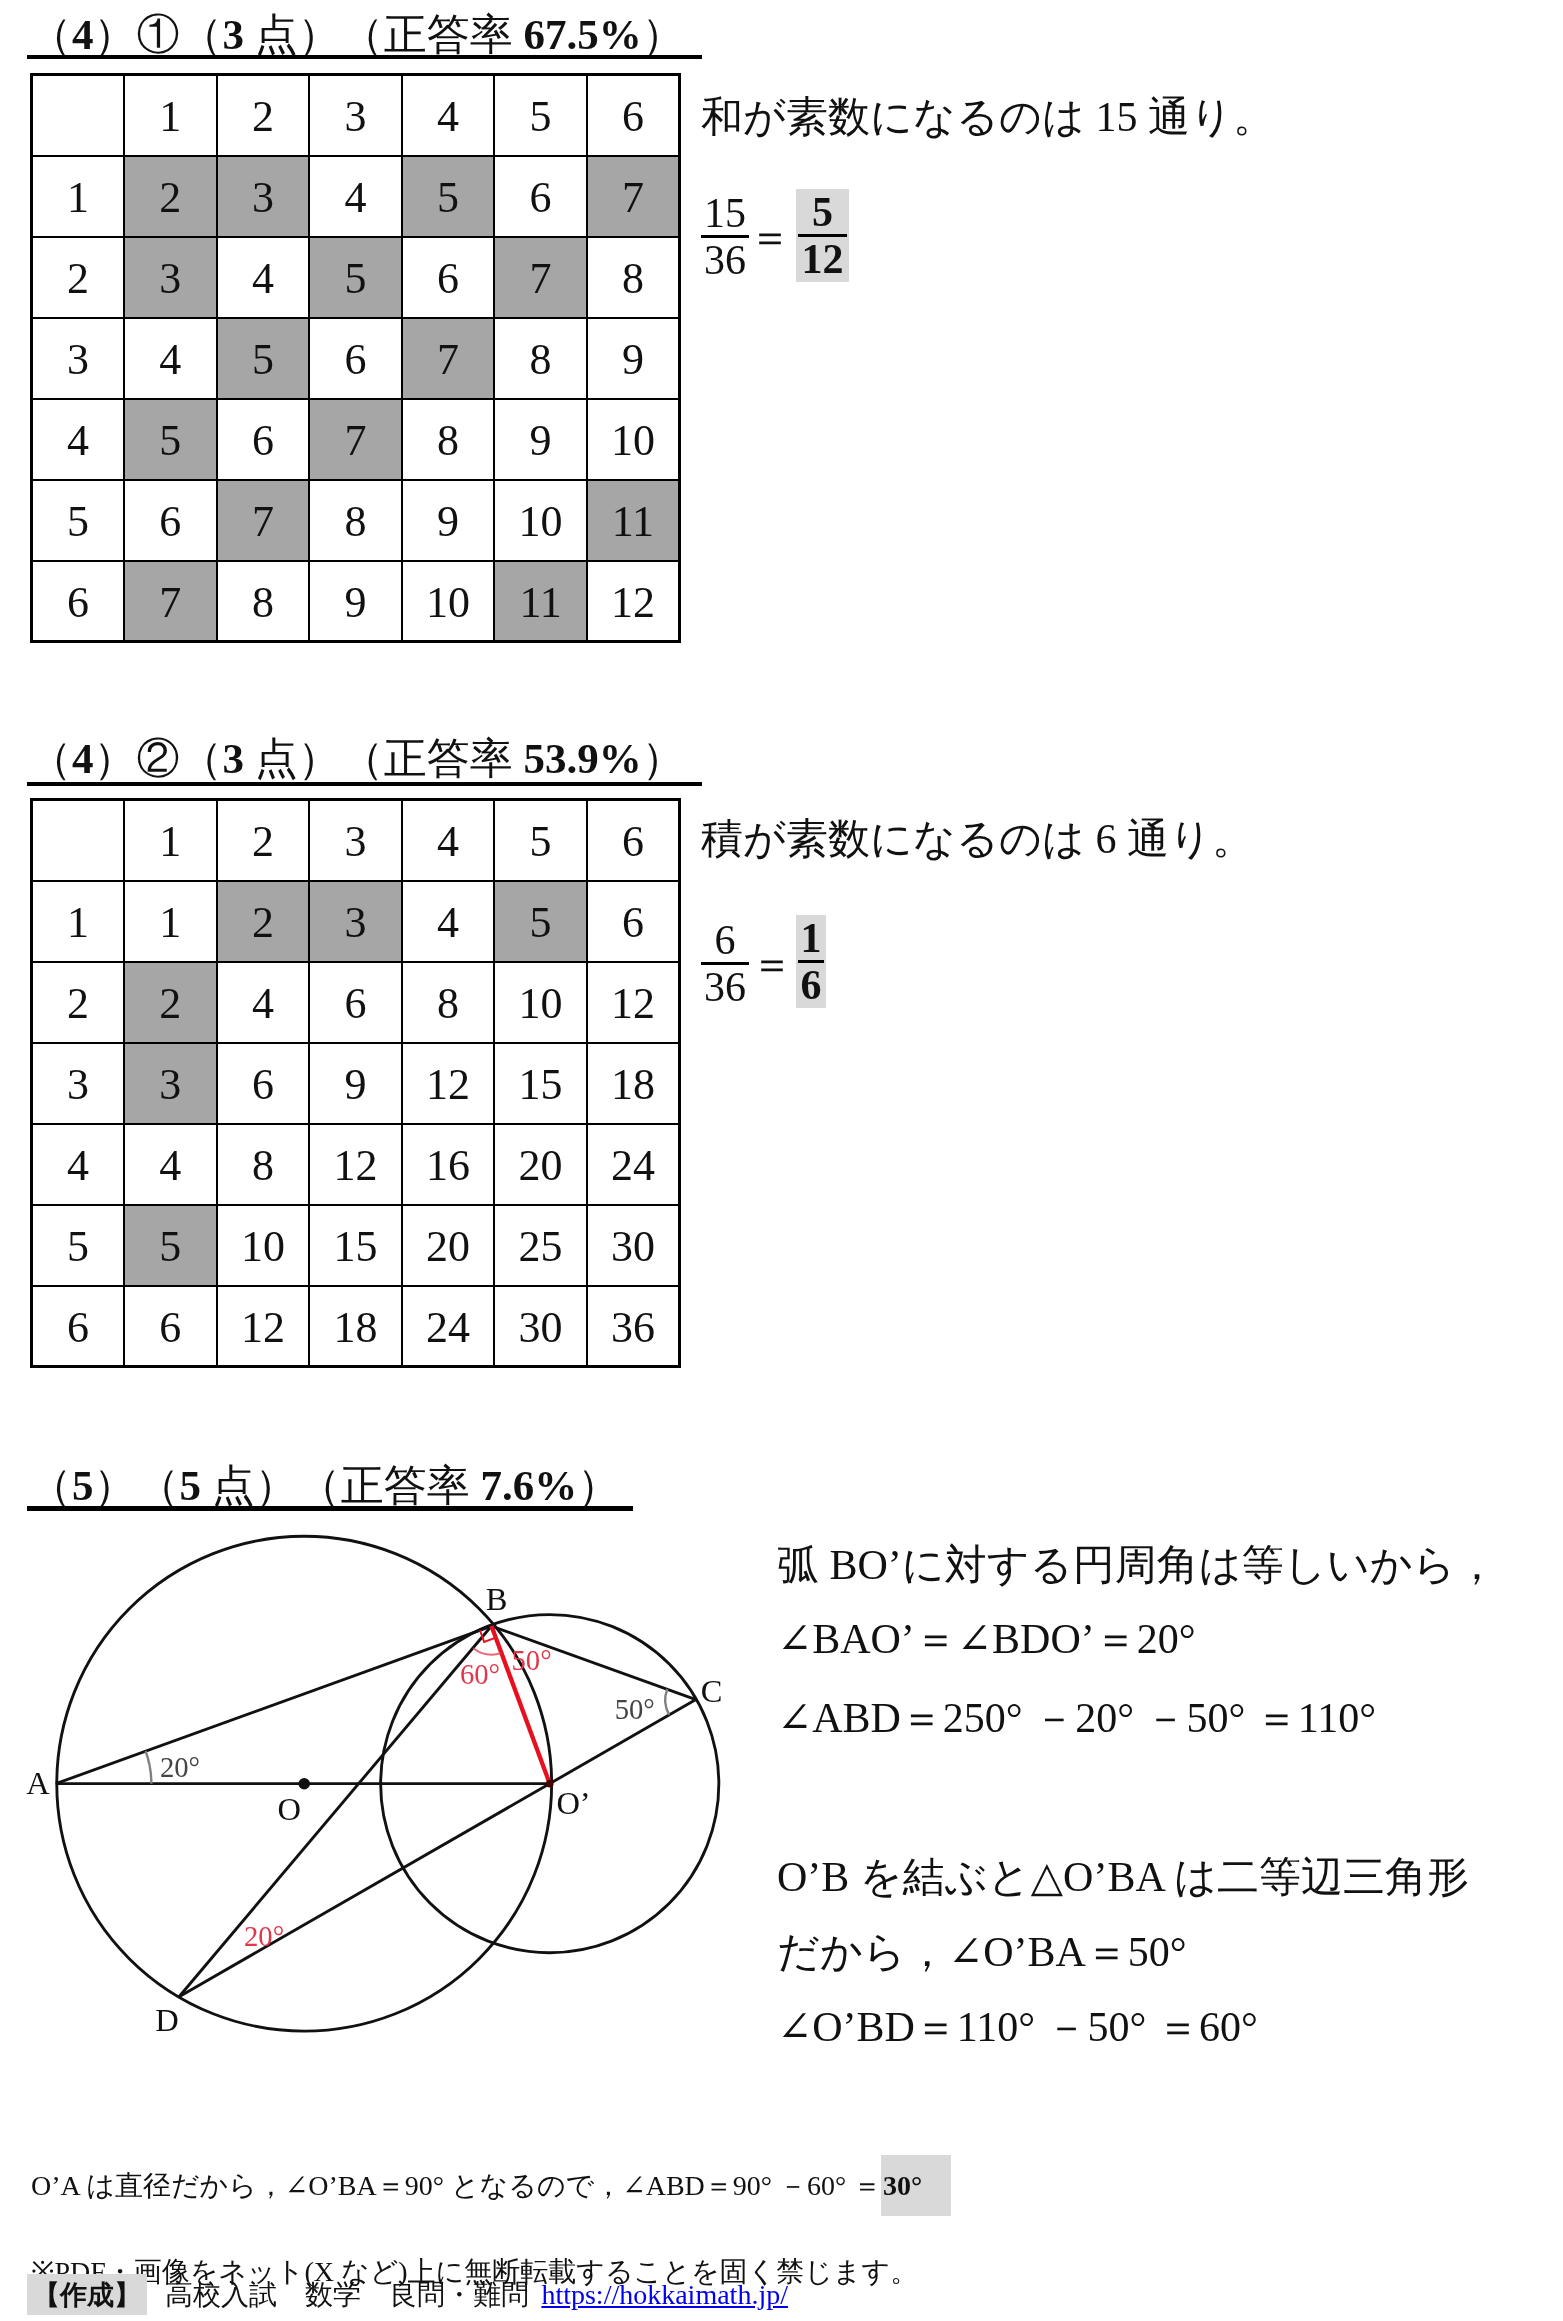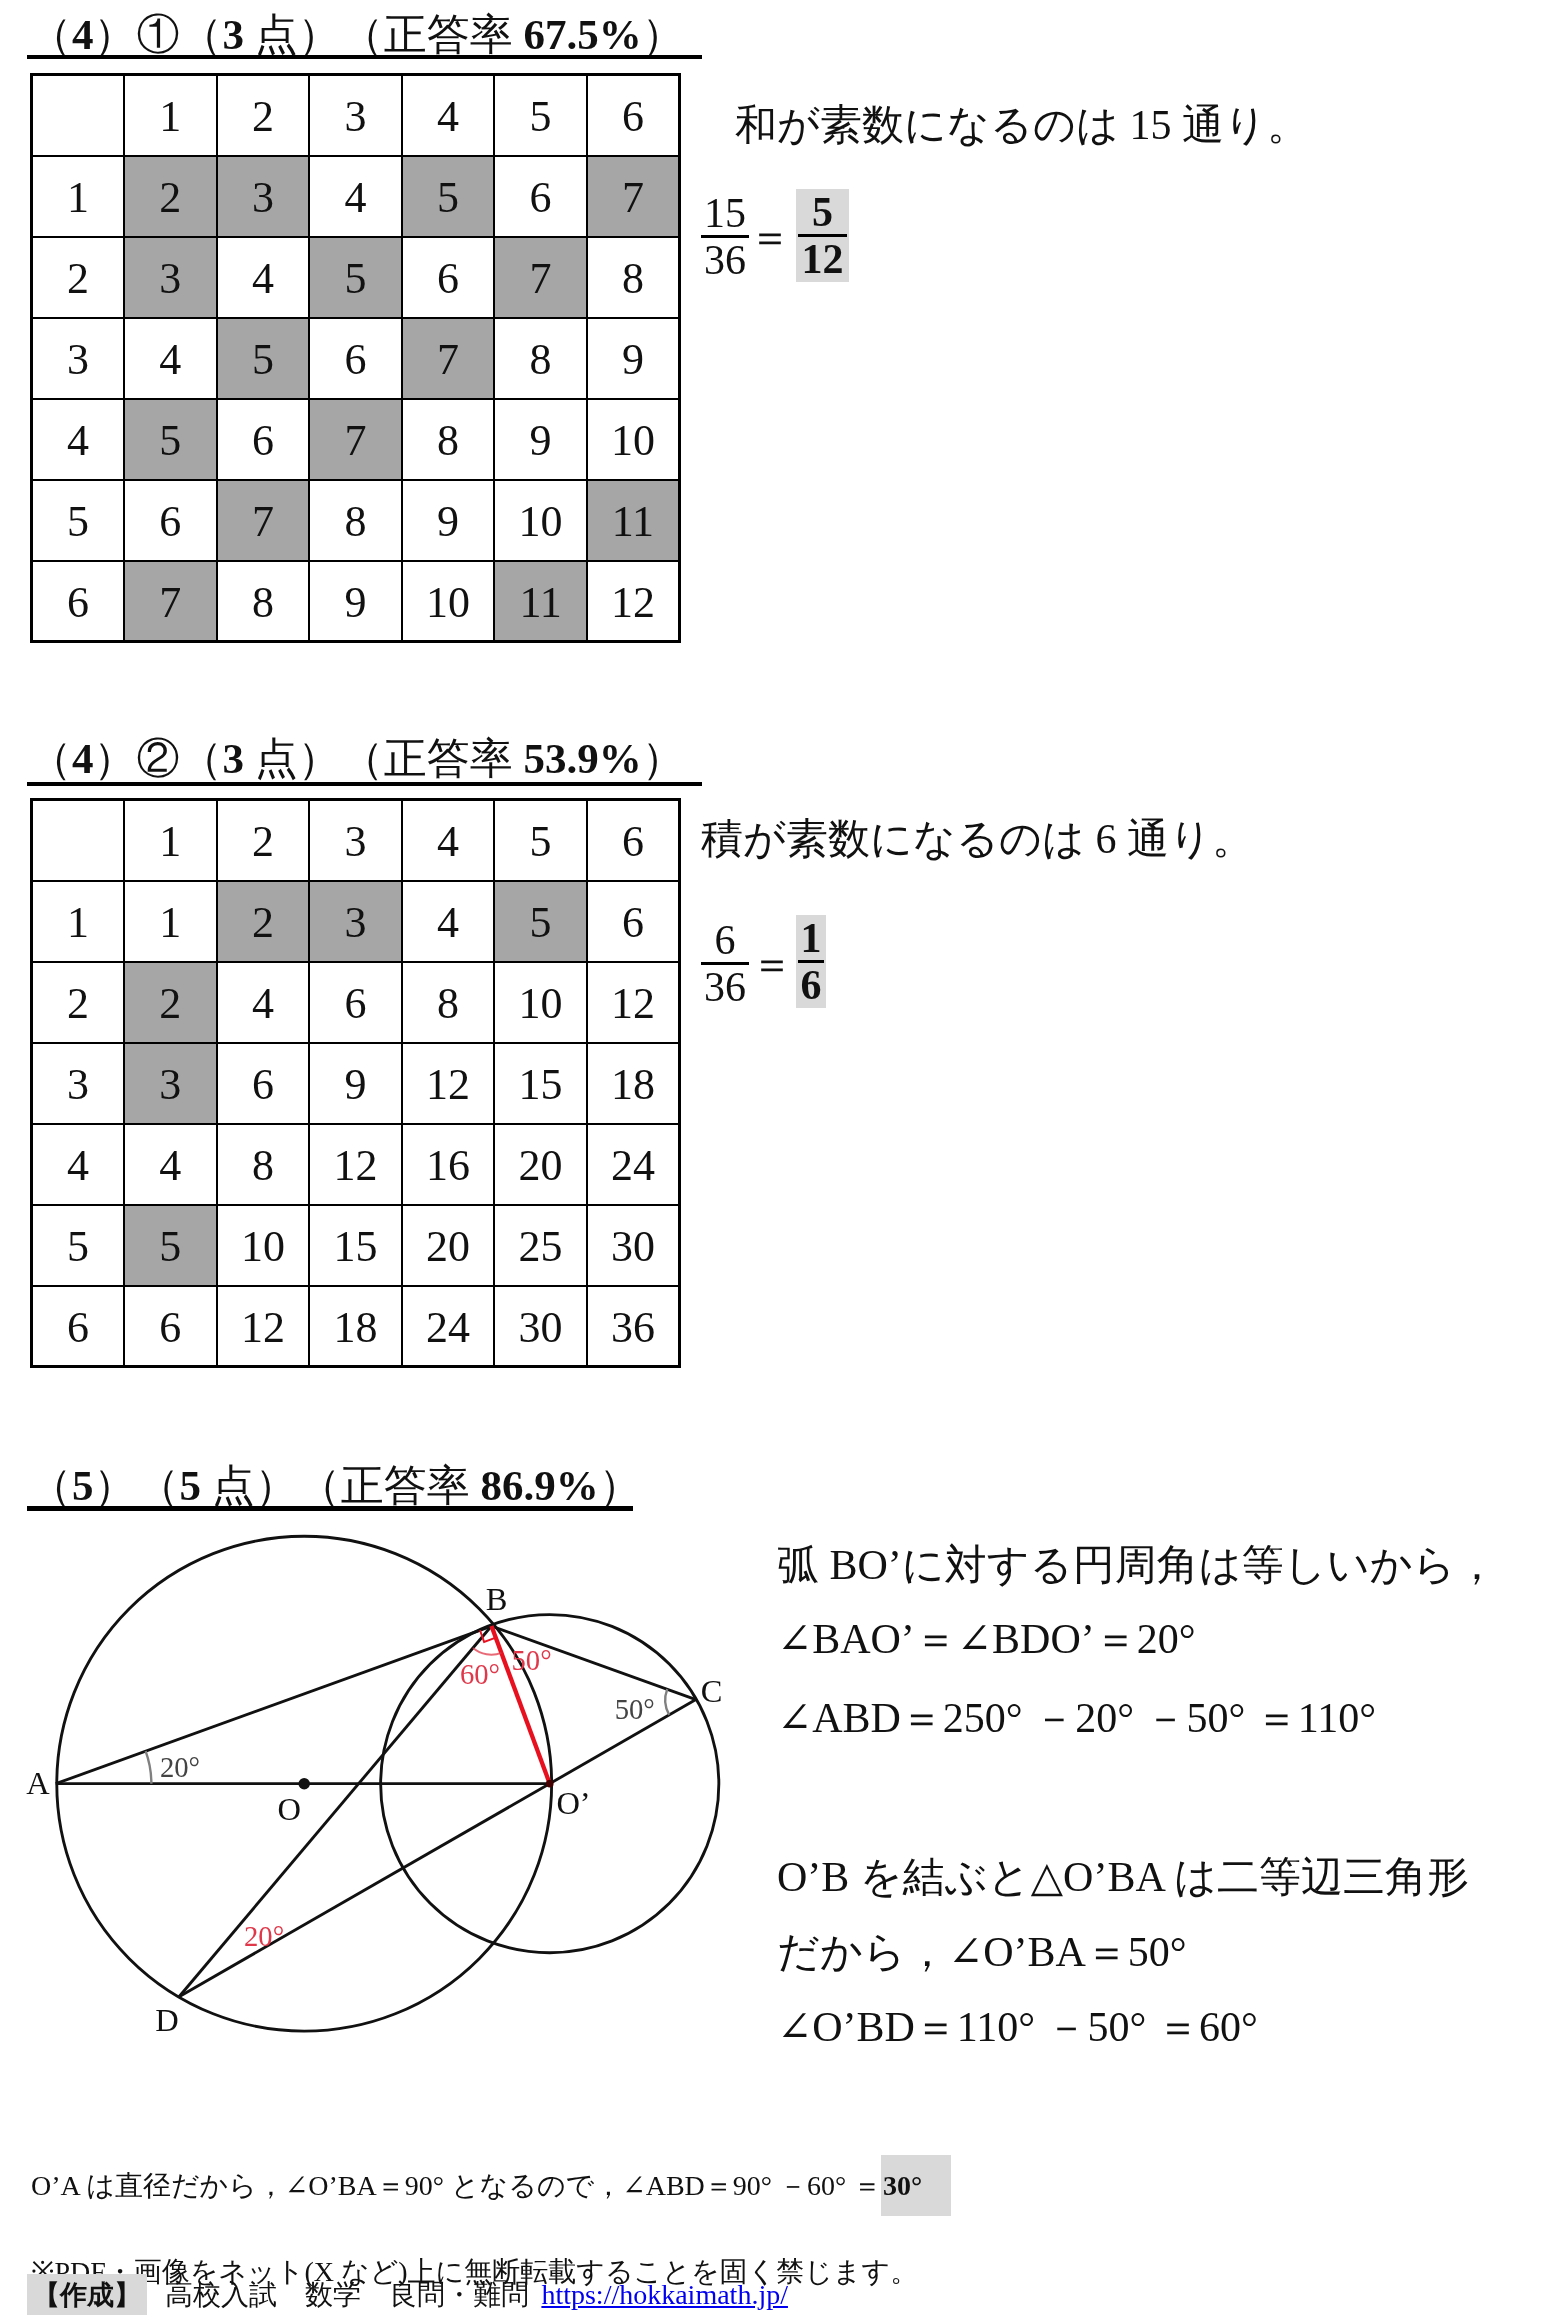--- a/index.html
+++ b/index.html
@@ -135,21 +135,21 @@
     <td data-shaded="true">7</td>
     <td data-shaded="false">8</td>
     <td data-shaded="false">9</td>
     <td data-shaded="false">10</td>
     <td data-shaded="true">11</td>
     <td data-shaded="false">12</td>
   </tr>
 </tbody>
   </table>
 
-<div class="abs expl" style="left:701px;top:100px;margin-left:34px;">和が素数になるのは 15 通り。</div>
+<div class="abs expl" style="left:701px;top:92px;">和が素数になるのは 15 通り。</div>
 <div class="frac" style="left:701px;top:191px;width:48px;">
   <span>15</span>
   <span class="bar"></span>
   <span>36</span>
 </div>
 <div class="eq" style="left:749px;top:212px;">＝</div>
 <div class="ans" style="left:796px;top:189px;width:53px;height:93px;">
   <span>5</span>
   <span class="bar"></span>
   <span>12</span>
@@ -232,21 +232,21 @@
   <span class="bar"></span>
   <span>36</span>
 </div>
 <div class="eq" style="left:751px;top:939px;">＝</div>
 <div class="ans" style="left:796px;top:915px;width:30px;height:93px;">
   <span>1</span>
   <span class="bar"></span>
   <span>6</span>
 </div>
 
-<div class="abs heading" style="left:29px;top:1460px;"><span>（</span><b>5</b><span>）</span><span>（</span><b>5</b><span> 点）</span><span>（正答率 </span><b>86.9%</b><span>）</span></div>
+<div class="abs heading" style="left:29px;top:1460px;"><span>（</span><b>5</b><span>）</span><span>（</span><b>5</b><span> 点）</span><span>（正答率 </span><b>7.6%</b><span>）</span></div>
 <div class="rule" style="left:27px;top:1506px;width:606px;height:4.8px;"></div>
 
 <svg class="diagram" width="746" height="535" viewBox="0 0 780 560" xmlns="http://www.w3.org/2000/svg">
   <circle class="stk" cx="318" cy="276" r="259"></circle>
   <circle class="stk" cx="575" cy="276" r="177"></circle>
   <line class="stk" x1="58" y1="276" x2="514" y2="111"></line>
   <line class="stk" x1="58" y1="276" x2="575" y2="276"></line>
   <line class="stk" x1="514" y1="111" x2="187" y2="499"></line>
   <line class="stk" x1="187" y1="499" x2="728" y2="188"></line>
   <line class="stk" x1="514" y1="111" x2="728" y2="188"></line>

